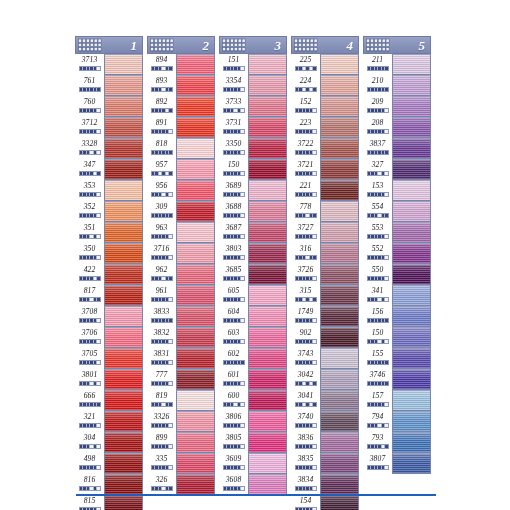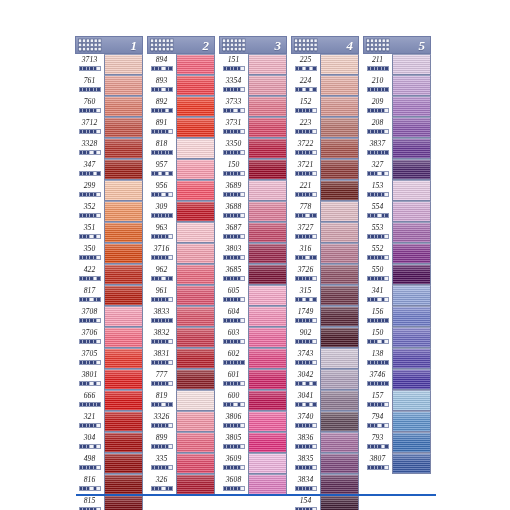--- a/index.html
+++ b/index.html
@@ -245,21 +245,21 @@
                 <i></i>
                 <i></i>
                 <i class="off"></i>
                 <i></i>
               </div>
             </div>
             <div class="sw" style="background: rgb(158, 32, 24);"></div>
           </div>
           <div class="row">
             <div class="lbl">
-              <div class="code">299</div>
+              <div class="code">353</div>
               <div class="meter">
                 <i></i>
                 <i></i>
                 <i></i>
                 <i></i>
                 <i></i>
                 <i class="off"></i>
               </div>
             </div>
             <div class="sw" style="background: rgb(248, 196, 168);"></div>
@@ -1717,21 +1717,21 @@
                 <i></i>
                 <i class="off"></i>
                 <i></i>
                 <i class="off"></i>
               </div>
             </div>
             <div class="sw" style="background: rgb(110, 108, 192);"></div>
           </div>
           <div class="row">
             <div class="lbl">
-              <div class="code">138</div>
+              <div class="code">155</div>
               <div class="meter">
                 <i></i>
                 <i></i>
                 <i></i>
                 <i></i>
                 <i></i>
                 <i></i>
               </div>
             </div>
             <div class="sw" style="background: rgb(90, 76, 174);"></div>

